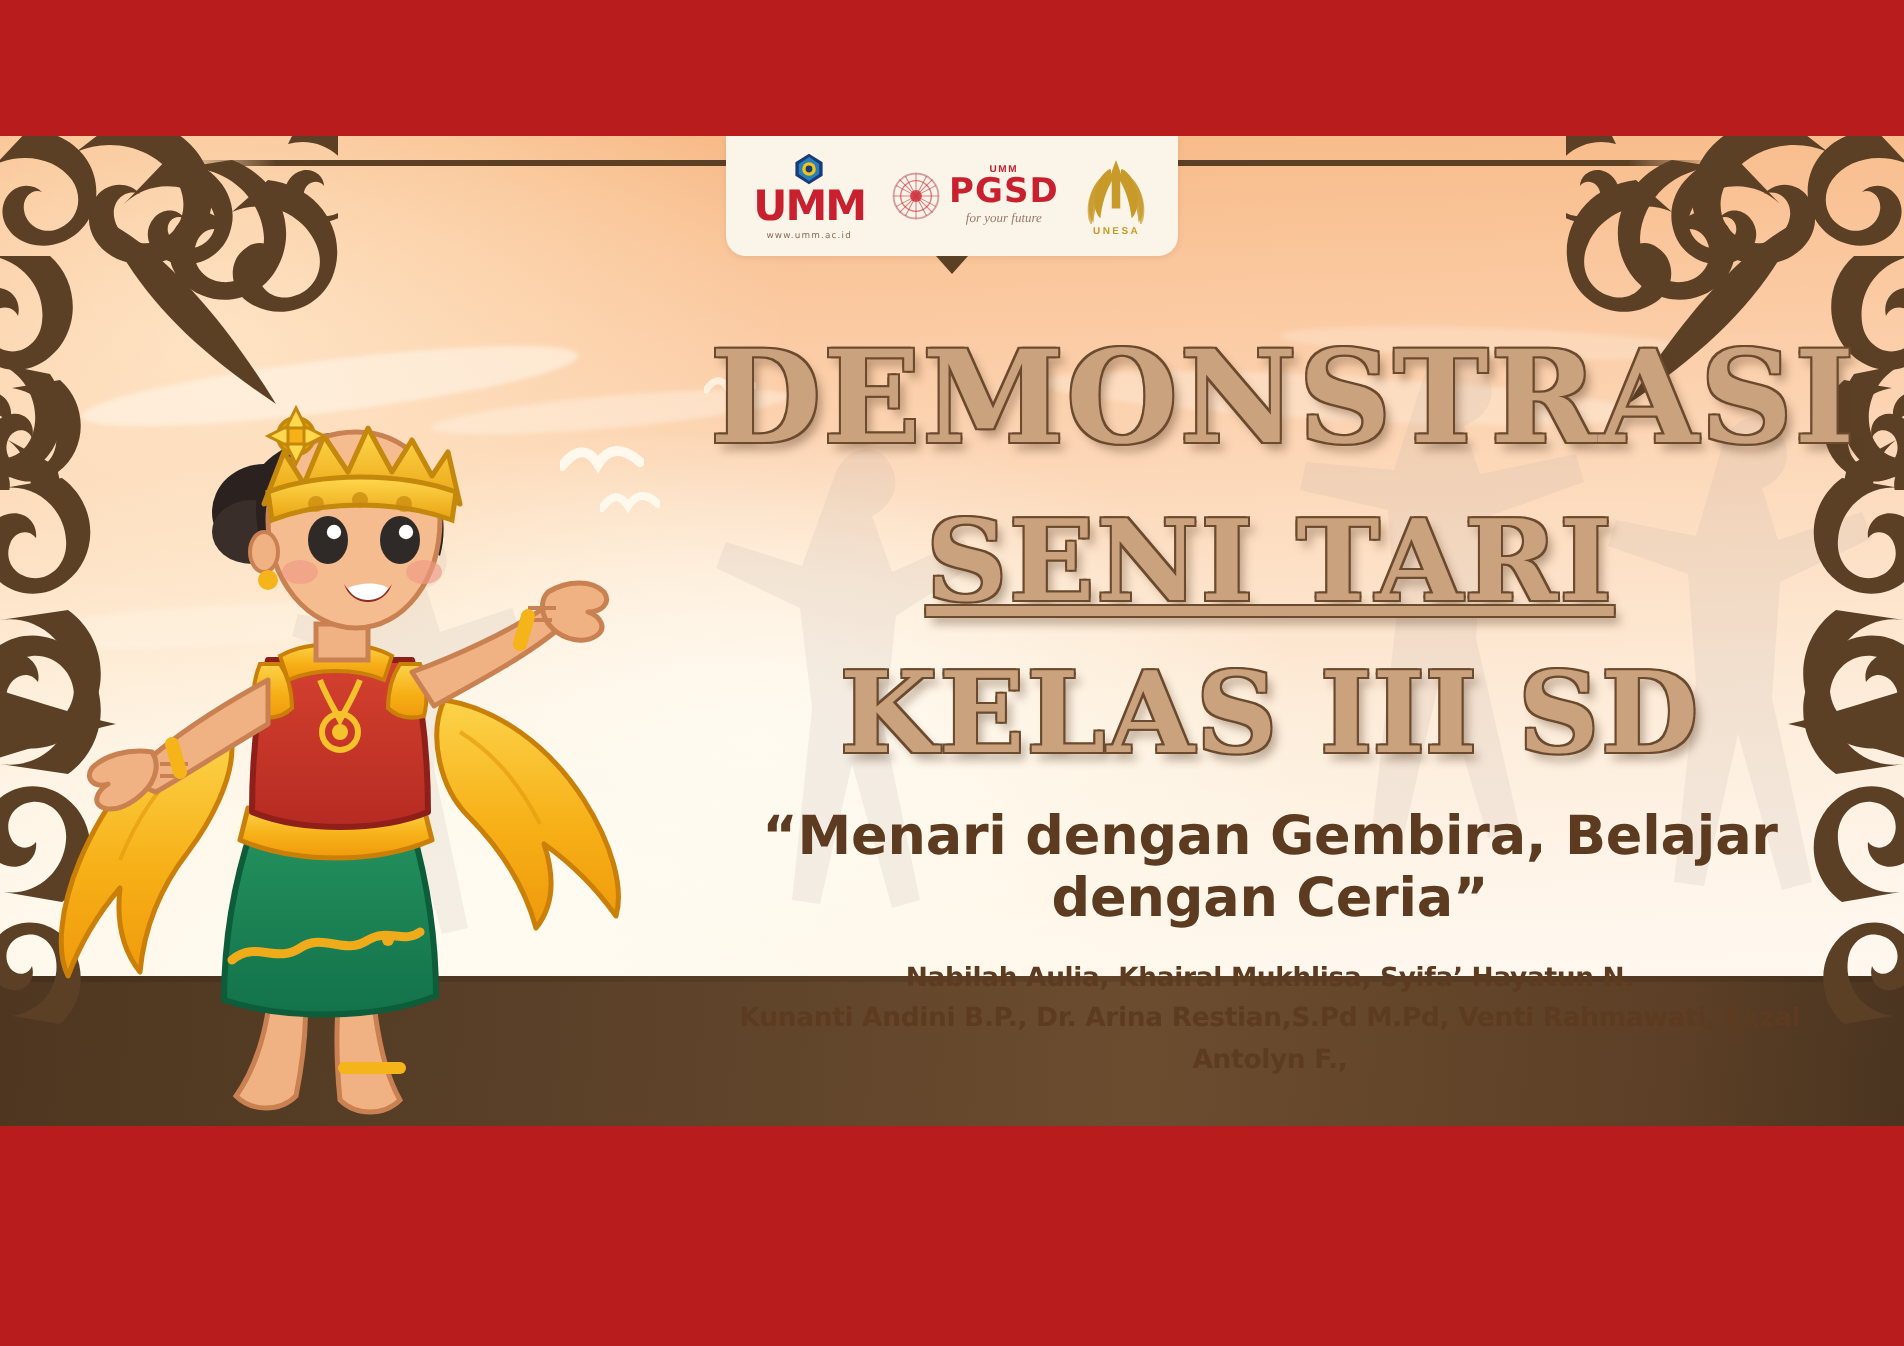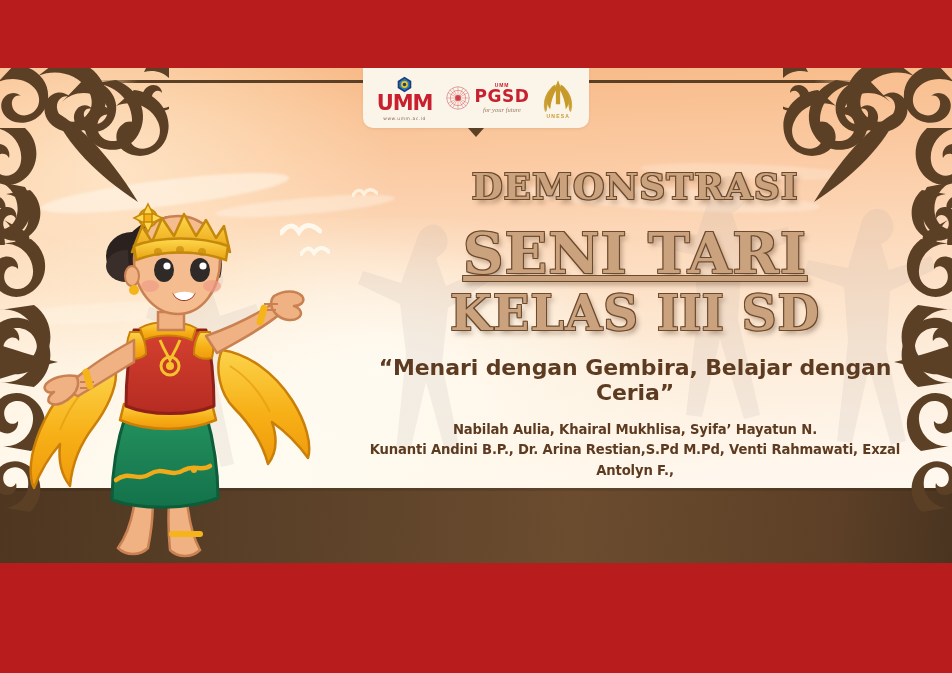--- a/index.html
+++ b/index.html
@@ -208,30 +208,30 @@
     text-shadow:
        1px 1px 0 #6b4a2e,
       -1px -1px 0 #6b4a2e,
        1px -1px 0 #6b4a2e,
       -1px  1px 0 #6b4a2e,
        3px 4px 5px rgba(90,60,35,0.40);
     background: linear-gradient(180deg, #e8cdb0 0%, #cfa880 40%, #b98c63 72%, #a8794f 100%);
     -webkit-background-clip: text;
     background-clip: text;
   }
-  .title-line.l1 { font-size: 36px; }
+  .title-line.l1 { font-size: 64px; }
   .title-line.l2 { font-size: 56px; margin-top: 21px; text-decoration: underline; }
-  .title-line.l3 { font-size: 48px; margin-top: 8px; }
+  .title-line.l3 { font-size: 56px; margin-top: 20px; }
   .roman-iii { letter-spacing: 0px; }
 
   .subtitle {
     margin-top: 18px;
     font-family: "DejaVu Sans", sans-serif;
     font-weight: bold;
-    font-size: 22px;
+    font-size: 27px;
     color: #5d3b21;
     letter-spacing: -0.1px;
     text-align: center;
   }
 
   .authors {
     margin-top: 15px;
     font-family: "DejaVu Sans", sans-serif;
     font-weight: bold;
     font-size: 13.2px;

